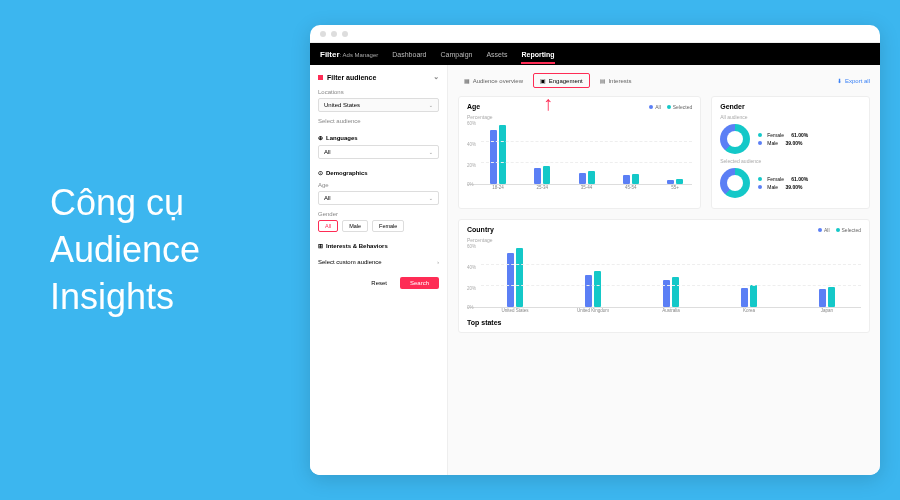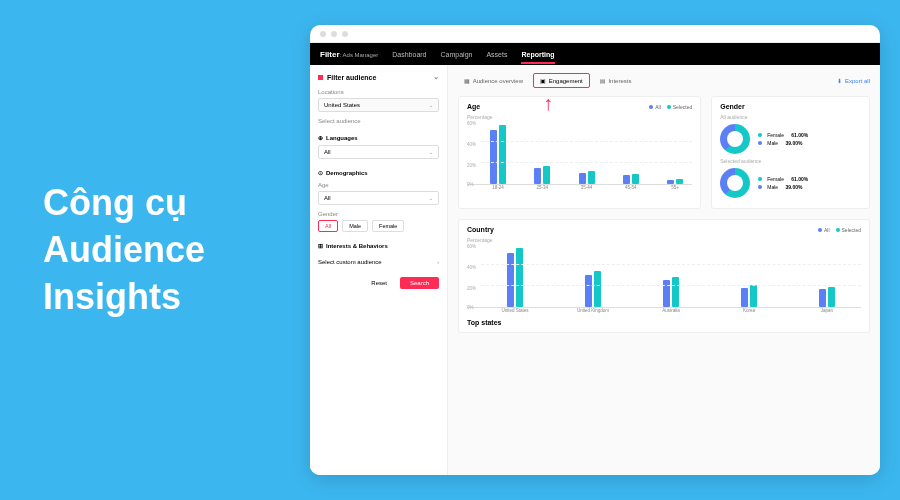--- a/index.html
+++ b/index.html
@@ -1,17 +1,17 @@
 <!DOCTYPE html>
 <html><head>
 <meta charset="utf-8">
 <style>
 * { box-sizing: border-box; margin: 0; padding: 0; }
 body { width: 900px; height: 500px; background: #3cb6ef; font-family: -apple-system, sans-serif; overflow: hidden; position: relative; }
-.left-title { position: absolute; left: 43px; top: 180px; color: #fff; font-size: 36px; font-weight: 700; line-height: 1.3; }
+.left-title { position: absolute; left: 50px; top: 180px; color: #fff; font-size: 36px; font-weight: 400; line-height: 1.3; }
 .window { position: absolute; left: 310px; top: 25px; width: 570px; height: 450px; background: #fff; border-radius: 10px; box-shadow: 0 4px 20px rgba(0,0,0,0.15); overflow: hidden; display: flex; flex-direction: column; }
 .titlebar { height: 18px; display: flex; align-items: center; padding-left: 10px; gap: 5px; border-bottom: 1px solid #eee; }
 .dot { width: 6px; height: 6px; border-radius: 50%; background: #ddd; }
 .topnav { background: #000; height: 22px; display: flex; align-items: center; padding: 0 10px; gap: 14px; font-size: 7px; }
 .brand { color: #fff; font-weight: 700; font-size: 8px; }
 .brand-sub { color: #aaa; font-size: 6px; }
 .nav-item { color: #bbb; cursor: pointer; }
 .nav-item.active { color: #fff; font-weight: 600; position: relative; }
 .nav-item.active::after { content: ''; position: absolute; bottom: -6px; left: 0; right: 0; height: 2px; background: #fe2c55; }
 .content { flex: 1; display: flex; overflow: hidden; background: #fafafa; }

